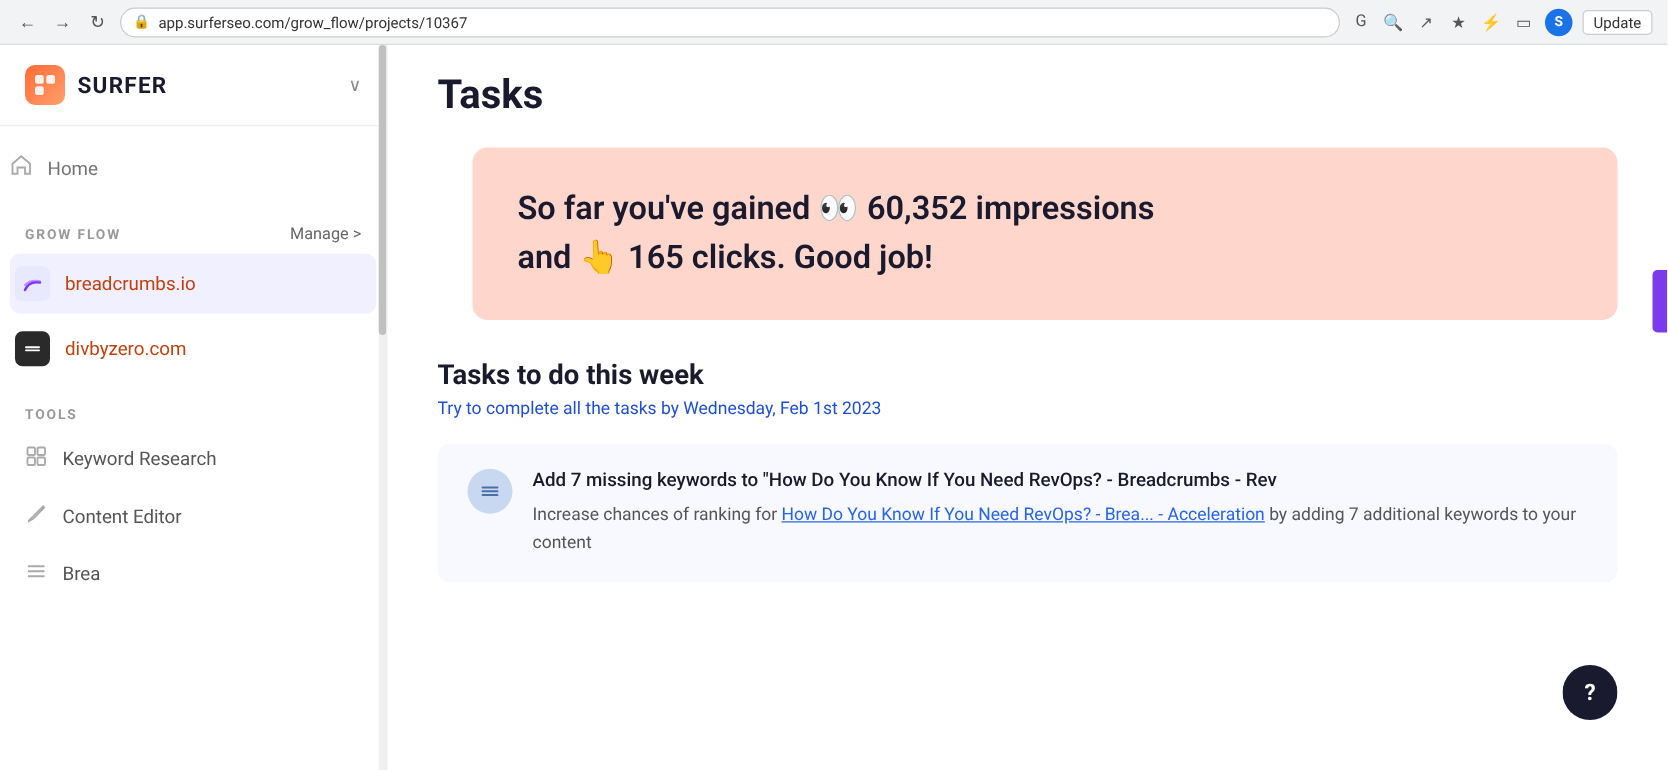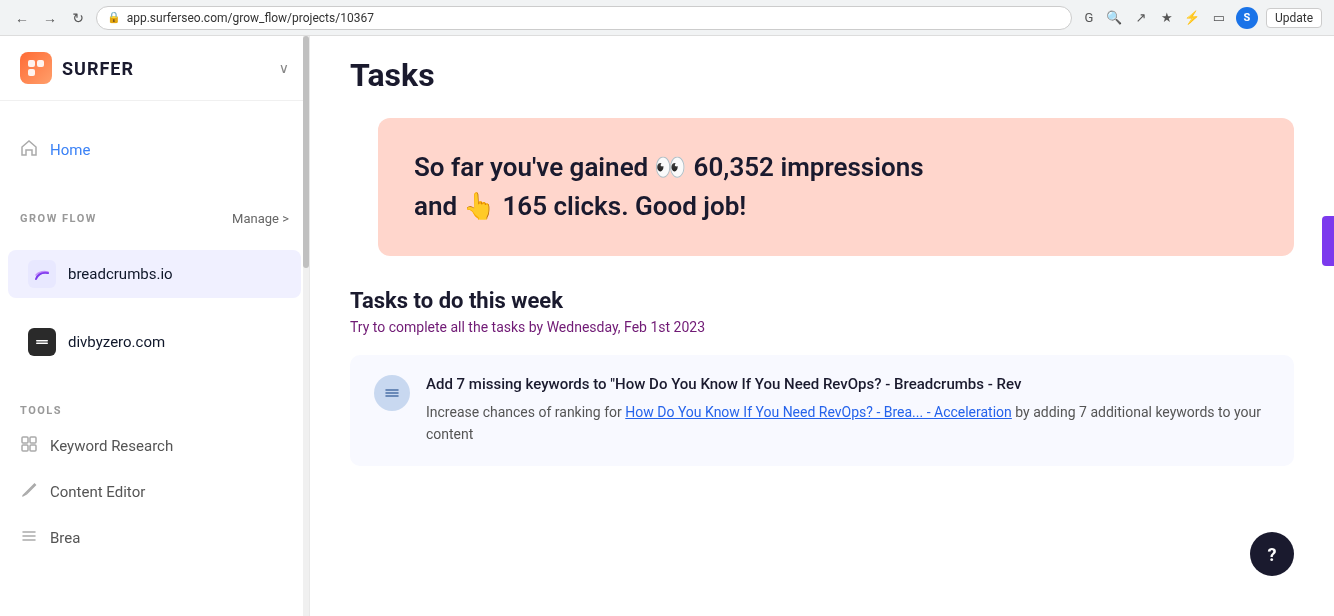--- a/index.html
+++ b/index.html
@@ -60,21 +60,20 @@
     
     .sidebar {
       width: 310px;
       flex-shrink: 0;
       background: #fff;
       border-right: 1px solid #e8e8e8;
       display: flex;
       flex-direction: column;
       overflow-y: auto;
       position: relative;
-      gap: 16px;
     }
 
     
     .scroll-track {
       position: absolute;
       right: 0;
       top: 0;
       width: 6px;
       height: 100%;
       background: #f0f0f0;
@@ -109,40 +108,40 @@
     .logo-text {
       font-size: 18px; font-weight: 700; color: #1a1a2e; letter-spacing: 1px;
     }
     .chevron-down { color: #888; font-size: 14px; cursor: pointer; }
 
     .sidebar-nav {
       padding: 12px 0;
     }
     .nav-item {
       display: flex; align-items: center; gap: 12px;
-      padding: 10px 20px;
-      cursor: pointer; color: #3b82f6; font-size: 15px; text-align: center;
+      padding: 10px 8px;
+      cursor: pointer; color: #737373; font-size: 15px; text-align: center;
     }
     .nav-icon { font-size: 18px; color: #999; }
 
     .section-header {
       display: flex; align-items: center; justify-content: space-between;
       padding: 12px 20px 6px;
     }
     .section-label {
       font-size: 11px; font-weight: 700; color: #999; letter-spacing: 1.5px; text-transform: uppercase;
     }
     .manage-link {
       font-size: 13px; color: #666; cursor: pointer;
     }
 
     .grow-flow-item {
       display: flex; align-items: center; gap: 12px;
-      padding: 10px 20px;
-      cursor: pointer; font-size: 15px; color: #0f172a;
+      padding: 10px 4px;
+      cursor: pointer; font-size: 15px; color: #c2410c;
       border-radius: 8px;
       margin: 2px 8px;
     }
     .grow-flow-item.active { background: #f0f0ff; }
     .grow-flow-avatar {
       width: 28px; height: 28px; border-radius: 6px;
       display: flex; align-items: center; justify-content: center;
       font-size: 14px;
     }
     .avatar-breadcrumbs { background: #e8e8ff; }
@@ -179,21 +178,21 @@
     }
     .impressions-text {
       font-size: 26px; font-weight: 600; color: #1a1a2e; line-height: 1.5;
     }
 
     .tasks-section-title {
       font-size: 22px; font-weight: 700; color: #1a1a2e;
       margin-bottom: 6px;
     }
     .tasks-subtitle {
-      font-size: 14px; color: #701a75;
+      font-size: 14px; color: #1d4ed8;
       margin-bottom: 20px;
     }
 
     .task-card {
       background: #f8f9ff;
       border-radius: 10px;
       padding: 20px 24px;
     }
     .task-row {
       display: flex; align-items: flex-start; gap: 16px;

